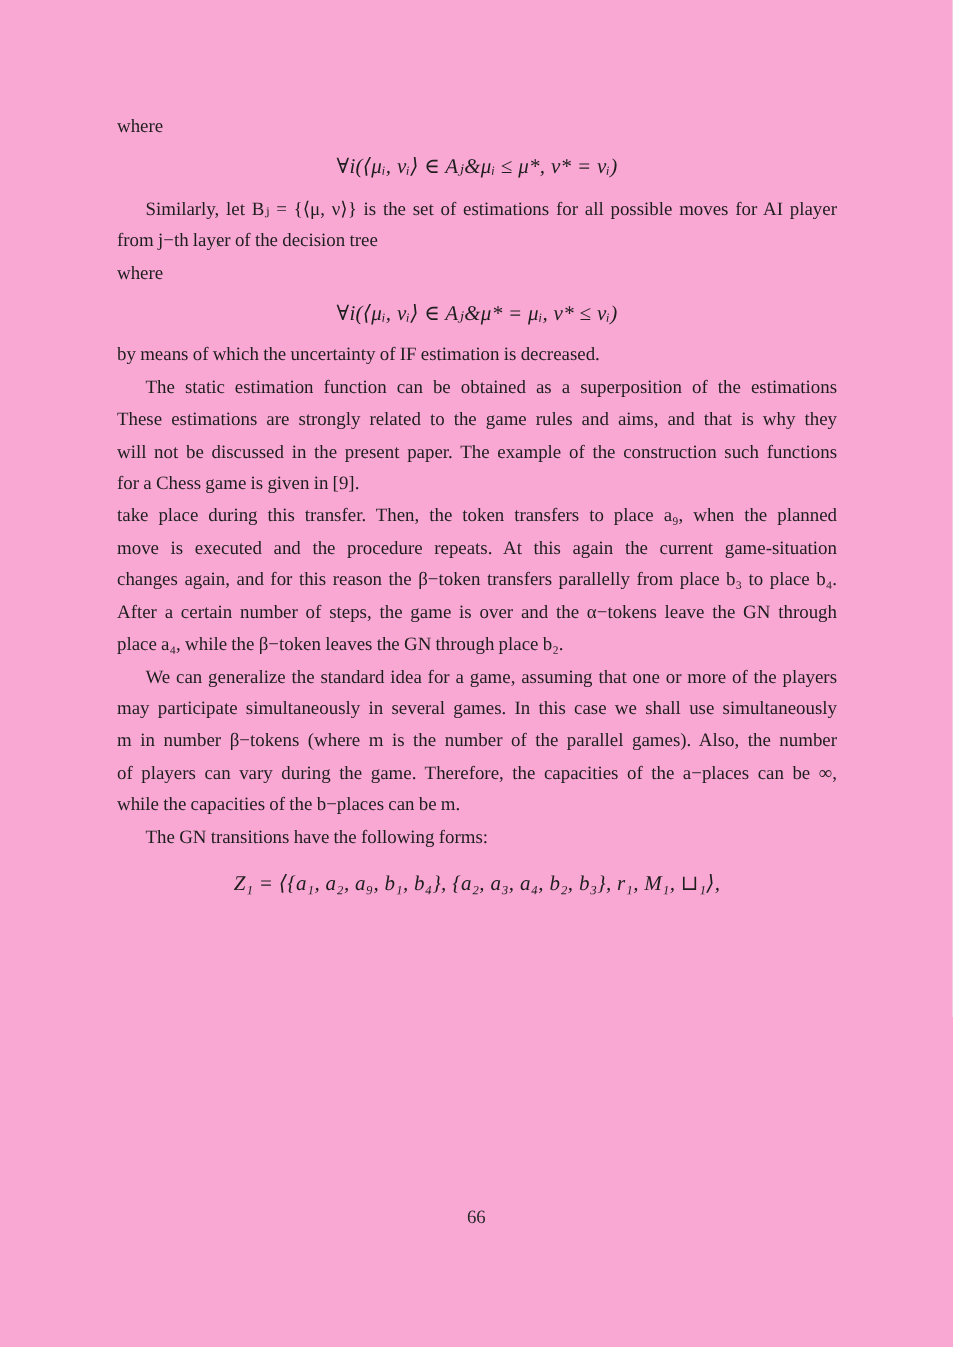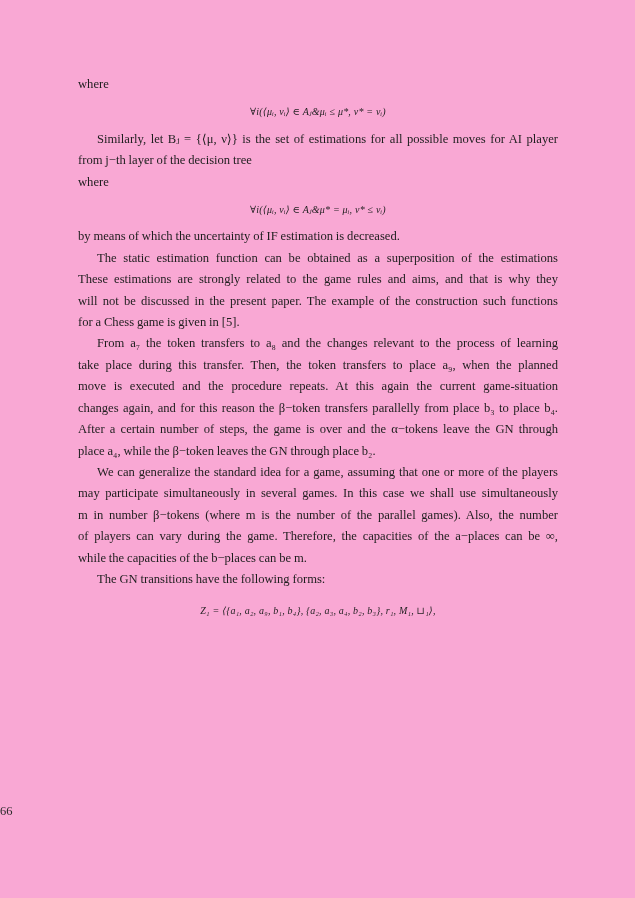--- a/index.html
+++ b/index.html
@@ -24,34 +24,34 @@
     line-height: 21.4px;
     word-spacing: -0.3px;
     white-space: normal;
   }
   .just {
     text-align: justify;
     text-align-last: justify;
   }
   .indent { text-indent: 19px; }
   .formula {
-    font-size: 10px;
+    font-size: 14px;
     line-height: 21.4px;
     font-style: italic;
     text-align: center;
     margin: 6px 0;
     letter-spacing: 0.2px;
   }
   .formula.equation { margin: 10px 0 24px 0; }
   .pagenum {
     position: absolute;
     left: 0;
     top: 804px;
     width: 635px;
-    text-align: left;
+    text-align: center;
     font-size: 12.5px;
     color: #2a2a2a;
   }
   .artifact {
     position: absolute;
     left: 143px;
     top: 158px;
     font-size: 12px;
     color: #555;
     font-style: italic;
@@ -73,23 +73,22 @@
 
     <div class="line">where</div>
 
     <div class="formula">∀i(⟨μᵢ, νᵢ⟩ ∈ Aⱼ&amp;μ* = μᵢ, ν* ≤ νᵢ)</div>
 
     <div class="line">by means of which the uncertainty of IF estimation is decreased.</div>
 
     <div class="line just indent">The static estimation function can be obtained as a superposition of the estimations</div>
     <div class="line just">These estimations are strongly related to the game rules and aims, and that is why they</div>
     <div class="line just">will not be discussed in the present paper. The example of the construction such functions</div>
-    <div class="line">for a Chess game is given in [5].</div>
+    <div class="line">for a Chess game is given in [9].</div>
 
-    <div class="line just indent">From a₇ the token transfers to a₈ and the changes relevant to the process of learning</div>
     <div class="line just">take place during this transfer. Then, the token transfers to place a₉, when the planned</div>
     <div class="line just">move is executed and the procedure repeats. At this again the current game-situation</div>
     <div class="line just">changes again, and for this reason the β−token transfers parallelly from place b₃ to place b₄.</div>
     <div class="line just">After a certain number of steps, the game is over and the α−tokens leave the GN through</div>
     <div class="line">place a₄, while the β−token leaves the GN through place b₂.</div>
 
     <div class="line just indent">We can generalize the standard idea for a game, assuming that one or more of the players</div>
     <div class="line just">may participate simultaneously in several games. In this case we shall use simultaneously</div>
     <div class="line just">m in number β−tokens (where m is the number of the parallel games). Also, the number</div>
     <div class="line just">of players can vary during the game. Therefore, the capacities of the a−places can be ∞,</div>

